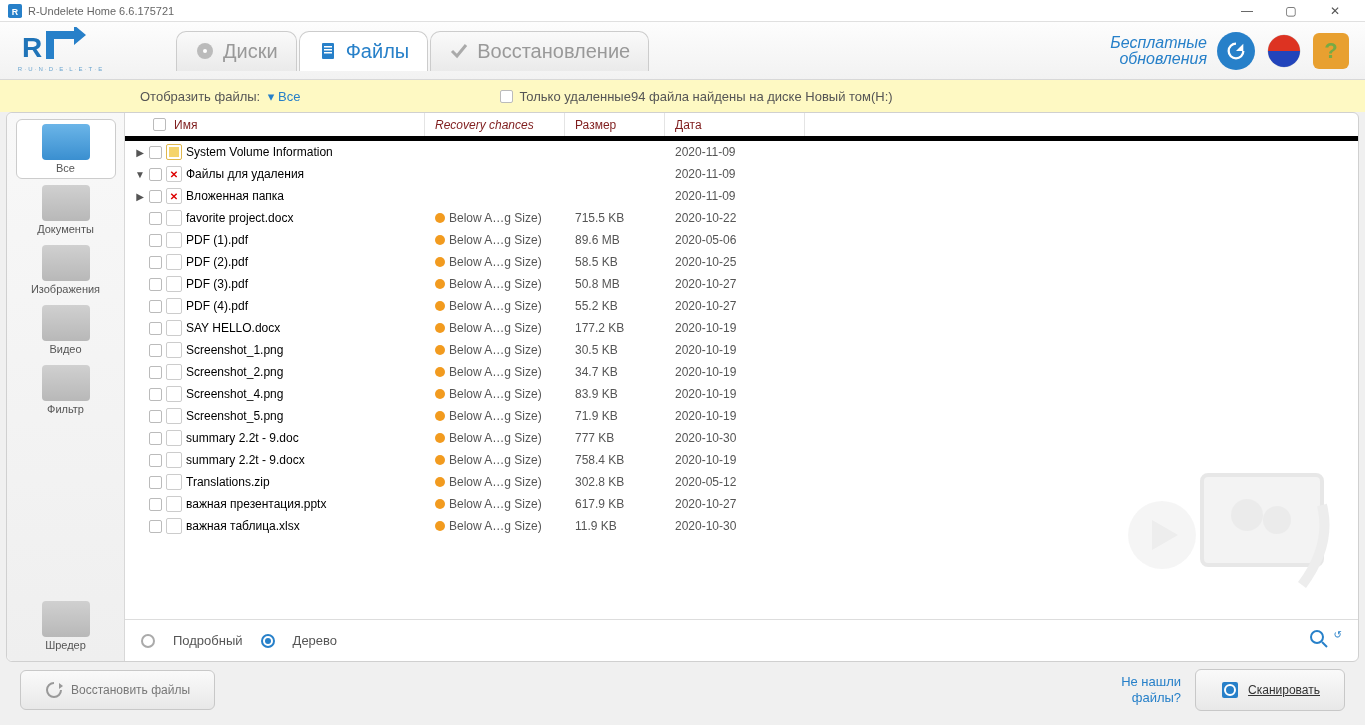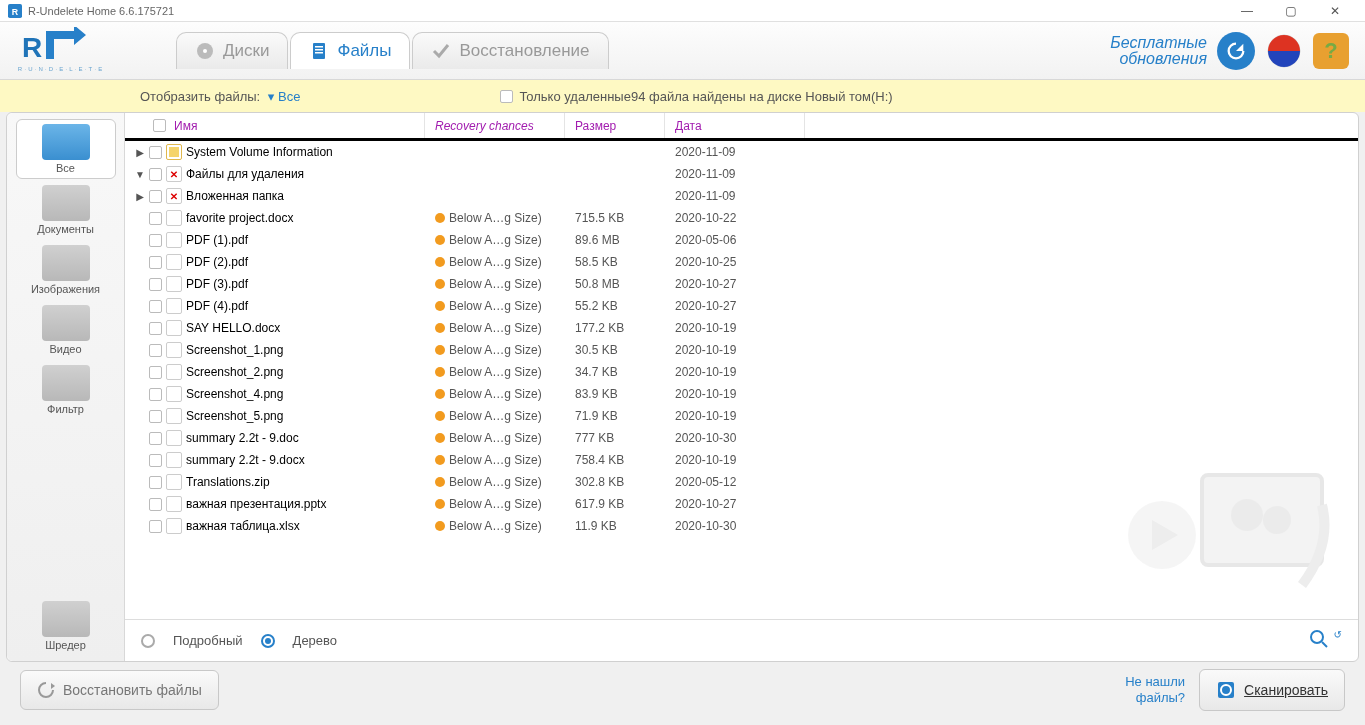--- a/index.html
+++ b/index.html
@@ -6,21 +6,21 @@
 body { background: #f0f0f0; width: 1365px; height: 725px; overflow: hidden; }
 
 .titlebar { height: 22px; background: #fff; display: flex; align-items: center; padding: 0 8px; border-bottom: 1px solid #e0e0e0; }
 .titlebar .tb-icon { width: 14px; height: 14px; margin-right: 6px; }
 .titlebar .tb-title { font-size: 11px; color: #666; flex: 1; }
 .titlebar .tb-btn { width: 44px; height: 22px; display: flex; align-items: center; justify-content: center; color: #555; font-size: 12px; }
 
 .header { height: 58px; background: linear-gradient(#fdfdfd,#f2f2f2); display: flex; align-items: center; padding: 0 16px; border-bottom: 1px solid #d8d8d8; }
 .logo { width: 90px; height: 48px; display: flex; align-items: center; justify-content: center; margin-right: 70px; }
 .tabs { display: flex; gap: 0; }
-.tab { display: flex; align-items: center; padding: 8px 18px; border: 1px solid #ccc; border-bottom: none; border-radius: 10px 10px 0 0; background: linear-gradient(#fafafa,#eaeaea); color: #999; font-size: 17px; margin-right: 2px; cursor: pointer; }
+.tab { display: flex; align-items: center; padding: 8px 18px; border: 1px solid #ccc; border-bottom: none; border-radius: 10px 10px 0 0; background: linear-gradient(#fafafa,#eaeaea); color: #999; font-size: 20px; margin-right: 2px; cursor: pointer; }
 .tab.active { background: #fff; color: #2780c9; }
 .tab .tab-icon { width: 20px; height: 20px; margin-right: 8px; }
 .header-right { margin-left: auto; display: flex; align-items: center; gap: 10px; }
 .upd-text { color: #2780c9; font-style: italic; text-align: right; line-height: 1; font-size: 16px; }
 .round-btn { width: 38px; height: 38px; border-radius: 50%; display: flex; align-items: center; justify-content: center; }
 
 .toolbar2 { height: 32px; display: flex; align-items: center; padding: 0 140px; font-size: 13px; color: #555; background: #fef9c3; }
 .toolbar2 .tfilter { color: #555; }
 .toolbar2 .tfilter .drop { color: #2780c9; margin-left: 4px; }
 .toolbar2 .del-only { margin-left: 200px; display: flex; align-items: center; gap: 6px; }
@@ -32,21 +32,21 @@
 .side { width: 118px; background: linear-gradient(#f8f8f8,#efefef); border-right: 1px solid #d8d8d8; padding: 6px 4px; display: flex; flex-direction: column; align-items: center; gap: 2px; border-radius: 6px 0 0 6px; }
 .side-btn { width: 100px; padding: 4px; display: flex; flex-direction: column; align-items: center; border-radius: 6px; cursor: pointer; }
 .side-btn.active { background: #fff; border: 1px solid #ccc; }
 .side-btn .si-icon { width: 48px; height: 36px; background: linear-gradient(#d0d0d0,#b8b8b8); border-radius: 4px; }
 .side-btn .si-label { font-size: 11px; color: #555; margin-top: 2px; }
 .side-sep { flex: 1; }
 .shredder { margin-top: auto; }
 
 .content { flex: 1; display: flex; flex-direction: column; position: relative; }
 
-.cols { height: 28px; display: flex; align-items: center; border-bottom: 3px solid #000000; font-size: 12px; color: #a21caf; }
+.cols { height: 28px; display: flex; align-items: center; border-bottom: 5px solid #000000; font-size: 12px; color: #7f1d1d; }
 .cols .col { padding: 0 10px; border-right: 1px solid #e4e4e4; height: 100%; display: flex; align-items: center; }
 .col-name { flex: 0 0 300px; padding-left: 28px !important; }
 .col-chance { flex: 0 0 140px; font-style: italic; }
 .col-size { flex: 0 0 100px; }
 .col-date { flex: 0 0 140px; }
 
 .rows { flex: 1; overflow: auto; font-size: 12px; }
 .row { display: flex; align-items: center; height: 22px; }
 .row .cell { padding: 0 10px; }
 .row .c-name { flex: 0 0 300px; display: flex; align-items: center; gap: 4px; }
@@ -66,21 +66,21 @@
 .indent2 { padding-left: 18px; }
 
 .footer { height: 42px; border-top: 1px solid #ddd; display: flex; align-items: center; padding: 0 16px; gap: 18px; }
 .radio { width: 14px; height: 14px; border: 2px solid #2780c9; border-radius: 50%; display: inline-flex; align-items: center; justify-content: center; }
 .radio.off { border-color: #aaa; }
 .radio .ri { width: 6px; height: 6px; border-radius: 50%; background: #2780c9; }
 .footer-label { font-size: 13px; color: #555; }
 .search-ic { margin-left: auto; }
 
 .bottom { height: 56px; display: flex; align-items: center; padding: 0 20px; background: #f0f0f0; }
-.big-btn { padding: 10px 16px; border: 1px solid #c8c8c8; background: linear-gradient(#fafafa,#e8e8e8); border-radius: 6px; font-size: 14px; color: #777; display: flex; align-items: center; gap: 8px; cursor: pointer; }
+.big-btn { padding: 10px 24px; border: 1px solid #c8c8c8; background: linear-gradient(#fafafa,#e8e8e8); border-radius: 6px; font-size: 12px; color: #777; display: flex; align-items: center; gap: 8px; cursor: pointer; }
 .big-btn.primary { color: #333; text-decoration: underline; }
 .not-found { margin-left: auto; margin-right: 14px; color: #2780c9; text-align: right; font-size: 13px; line-height: 1.2; }
 
 .decor-img { position: absolute; right: 16px; bottom: 56px; width: 240px; height: 160px; opacity: 0.35; display: flex; align-items: center; justify-content: center; pointer-events: none; }
 </style>
 </head>
 <body>
 
 <div class="titlebar">
   <svg class="tb-icon" viewBox="0 0 16 16">

